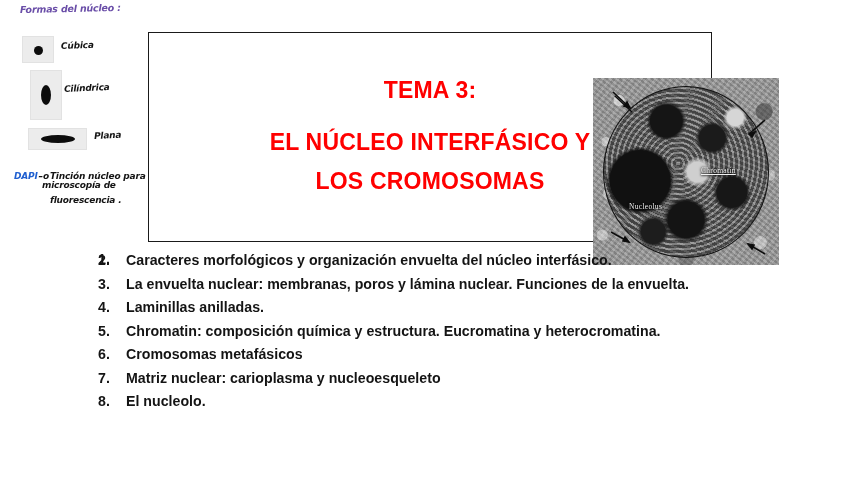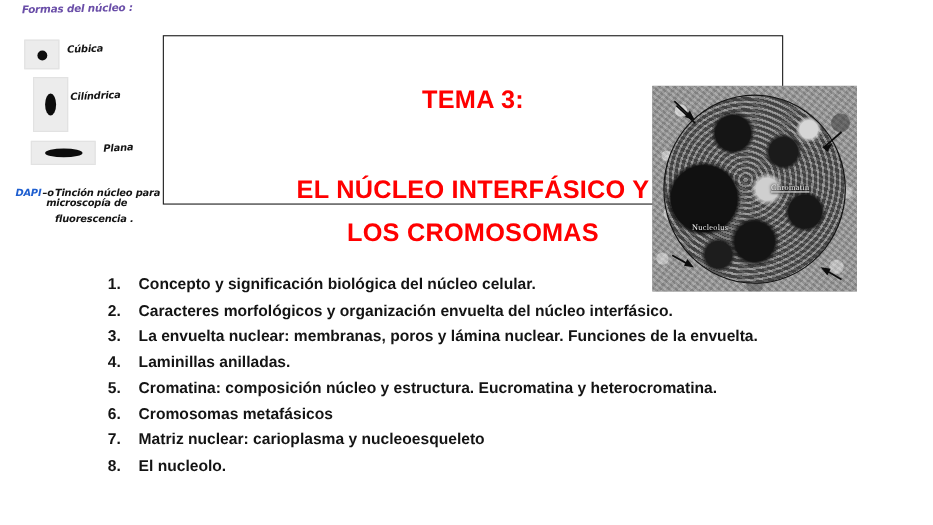--- a/index.html
+++ b/index.html
@@ -106,41 +106,41 @@
     color: #141414;
     white-space: nowrap;
   }
 
   
   #title-box {
     position: absolute;
     left: 148px;
     top: 32px;
     width: 564px;
-    height: 154px;
+    height: 210px;
     border: 1.6px solid #1a1a1a;
     box-sizing: border-box;
     background: #ffffff;
   }
   #title-stack {
     position: absolute;
     left: 0;
     top: 0;
     width: 100%;
     text-align: center;
   }
   .title-line {
     color: #ff0000;
     font-weight: 700;
     font-size: 23px;
     line-height: 31px;
     letter-spacing: 0.2px;
   }
   #title-tema  { margin-top: 42px; }
-  #title-main1 { margin-top: 51px; }
+  #title-main1 { margin-top: 21px; }
   #title-main2 { margin-top: 8px; }
 
   
   #micrograph {
     position: absolute;
     left: 593px;
     top: 78px;
     width: 186px;
     height: 187px;
     overflow: hidden;
@@ -278,37 +278,36 @@
     </g>
   </svg>
 
   <div id="label-nucleolus" class="micro-label">Nucleolus</div>
   <div id="label-chromatin" class="micro-label">Chromatin</div>
 </div>
 
 <ol id="contents-list">
   <li>
     <span class="num">1.</span>
-    <span>Concepto y significación biológica del núcleo celular.</span>
   </li>
   <li>
     <span class="num">2.</span>
     <span>Caracteres morfológicos y organización envuelta del núcleo interfásico.</span>
   </li>
   <li>
     <span class="num">3.</span>
     <span>La envuelta nuclear: membranas, poros y lámina nuclear. Funciones de la envuelta.</span>
   </li>
   <li>
     <span class="num">4.</span>
     <span>Laminillas anilladas.</span>
   </li>
   <li>
     <span class="num">5.</span>
-    <span>Cromatina: composición núcleo y estructura. Eucromatina y heterocromatina.</span>
+    <span>Chromatin: composición química y estructura. Eucromatina y heterocromatina.</span>
   </li>
   <li>
     <span class="num">6.</span>
     <span>Cromosomas metafásicos</span>
   </li>
   <li>
     <span class="num">7.</span>
     <span>Matriz nuclear: carioplasma y nucleoesqueleto</span>
   </li>
   <li>

